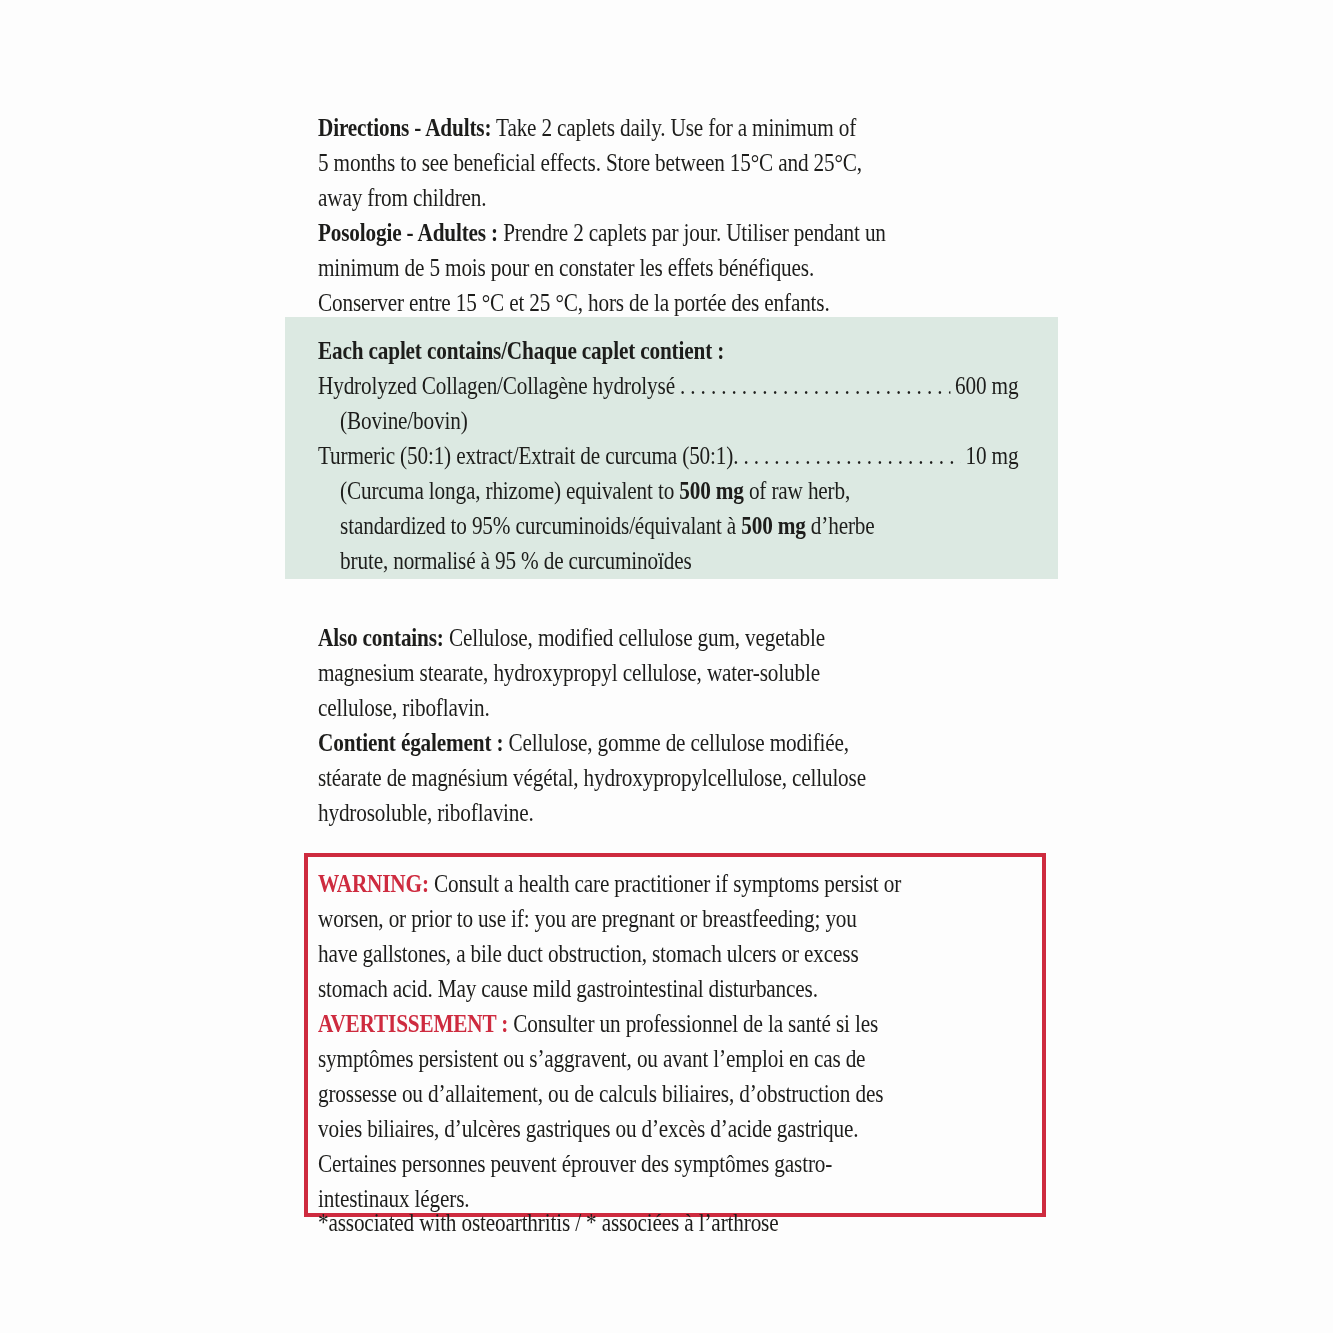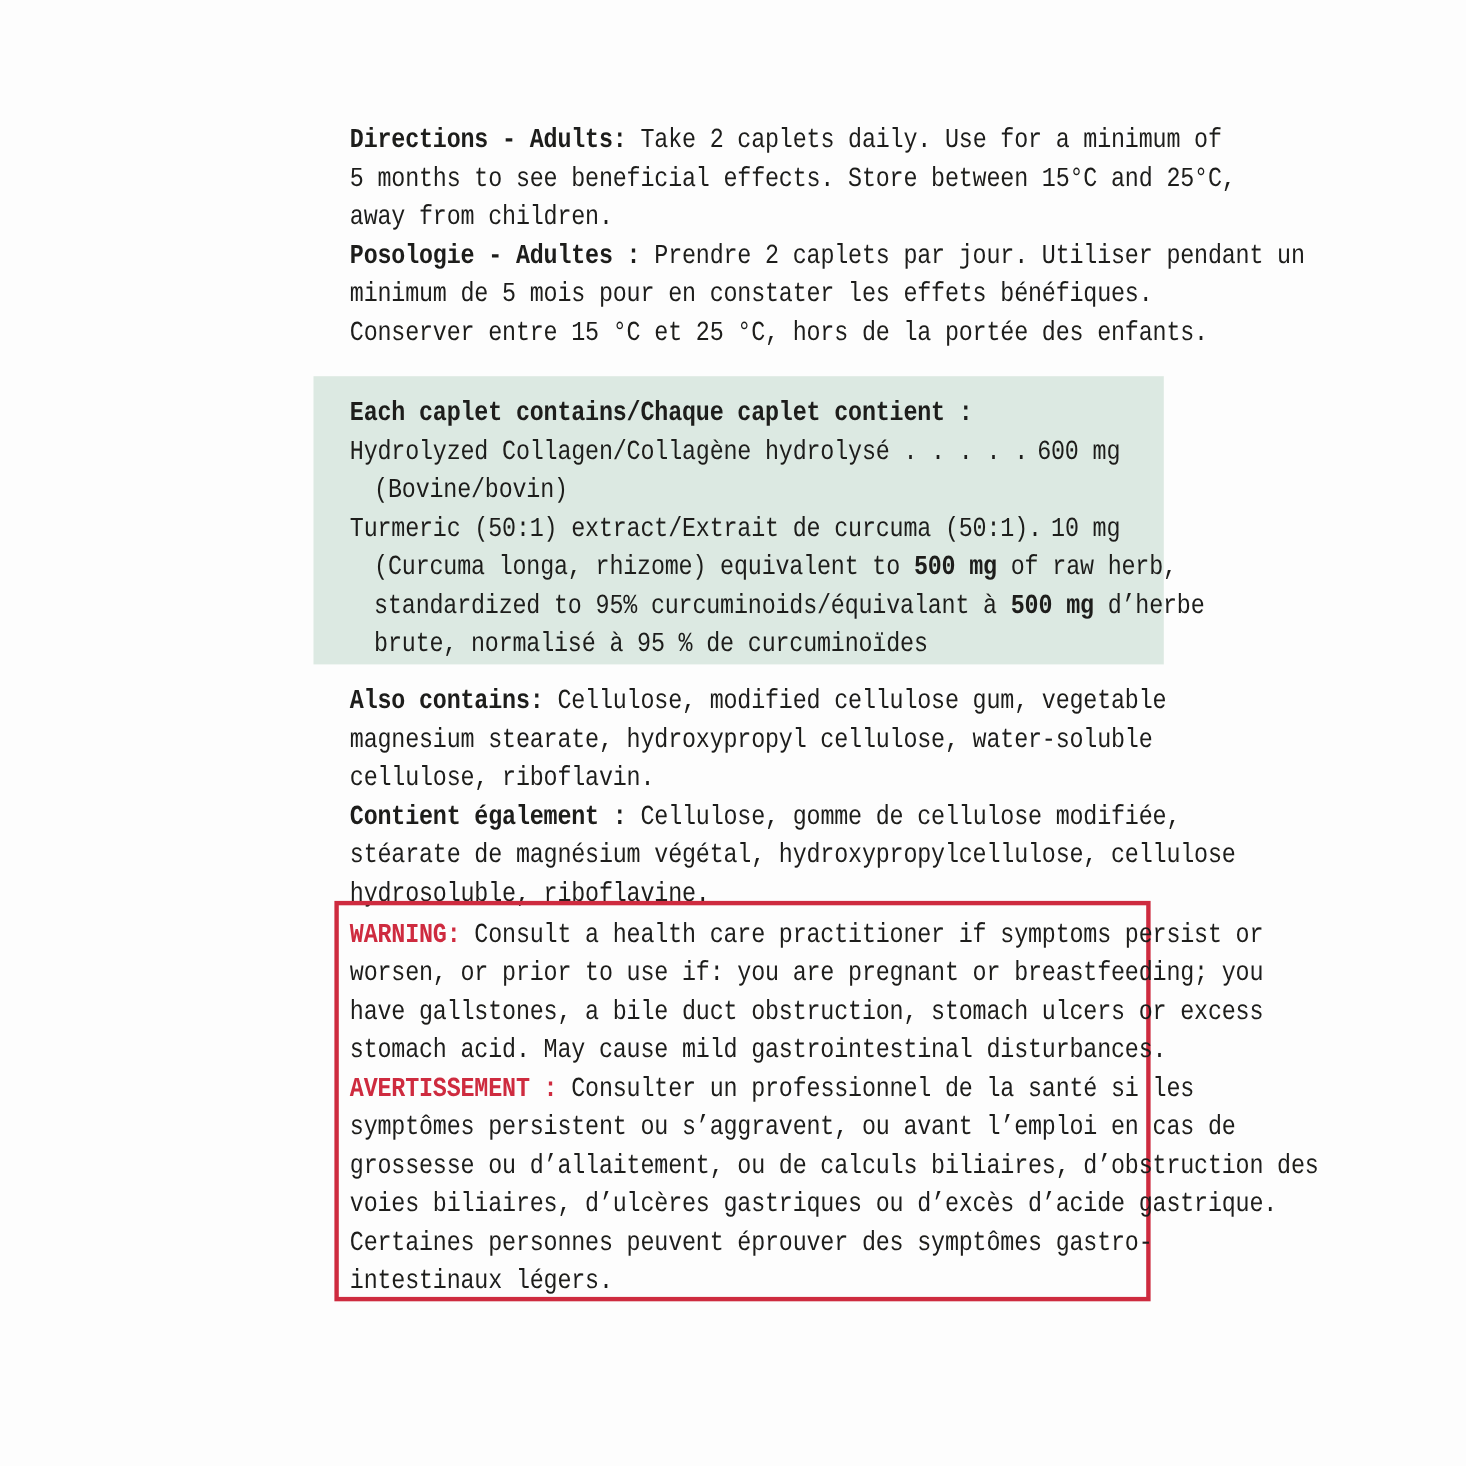--- a/index.html
+++ b/index.html
@@ -2,21 +2,21 @@
 <html style="--red: #ce2b3f; --green: #dce9e2; --ink: #1d1d1b; --bg: #fdfdfd;"><head>
 <meta charset="utf-8">
 <style>
   html, body { margin: 0; padding: 0; }
   body { background: var(--bg, #fdfdfd); }
   .canvas {
     position: relative;
     width: 1333px;
     height: 1309px;
     background: var(--bg, #fdfdfd);
-    font-family: Liberation Mono, monospace;
+    font-family: Liberation Serif, serif;
     color: var(--ink, #1d1d1b);
     overflow: hidden;
   }
   .textwrap {
     width: 824px;
     transform: scaleX(0.85);
     transform-origin: 0 0;
     font-size: 25px;
     line-height: 35px;
     letter-spacing: -0.2px;
@@ -24,28 +24,28 @@
   .line { white-space: pre; }
   .line.indent { padding-left: 26px; }
   .leaderline { display: flex; align-items: baseline; }
   .leaderline .name { flex: 0 0 auto; }
   .leaderline .dots { flex: 1 1 auto; overflow: hidden; }
   .leaderline .val { flex: 0 0 auto; padding-left: 6px; }
   .seg.bold { font-weight: 700; }
   .seg.red { color: var(--red, #ce2b3f); }
   .section-directions { position: absolute; left: 318px; top: 110px; }
   .panel-ingredients {
-    position: absolute; left: 285px; top: 342px;
+    position: absolute; left: 285px; top: 317px;
     width: 773px; height: 262px;
     background: var(--green, #dce9e2);
   }
   .panel-ingredients .textwrap { margin: 16px 0 0 33px; }
   .section-also { position: absolute; left: 318px; top: 620px; }
   .warning-box {
-    position: absolute; left: 304px; top: 819px;
+    position: absolute; left: 304px; top: 853px;
     width: 742px; height: 364px;
     border: 4px solid var(--red, #ce2b3f);
     box-sizing: border-box;
     background: transparent;
   }
   .warning-box .textwrap { margin: 9px 0 0 10px; }
   .section-footnote { position: absolute; left: 318px; top: 1205px; }
 </style>
 </head>
 <body>
@@ -94,14 +94,19 @@
         <div class="line"><span class="seg">stomach acid. May cause mild gastrointestinal disturbances.</span></div>
         <div class="line"><span class="seg bold red">AVERTISSEMENT :</span><span class="seg"> Consulter un professionnel de la santé si les</span></div>
         <div class="line"><span class="seg">symptômes persistent ou s’aggravent, ou avant l’emploi en cas de</span></div>
         <div class="line"><span class="seg">grossesse ou d’allaitement, ou de calculs biliaires, d’obstruction des</span></div>
         <div class="line"><span class="seg">voies biliaires, d’ulcères gastriques ou d’excès d’acide gastrique.</span></div>
         <div class="line"><span class="seg">Certaines personnes peuvent éprouver des symptômes gastro-</span></div>
         <div class="line"><span class="seg">intestinaux légers.</span></div>
       </div>
   </section>
 
+  <div class="section-footnote">
+    <div class="textwrap">
+      <div class="line">*associated with osteoarthritis / * associées à l’arthrose</div>
+    </div>
+  </div>
 
 </div>
 
 </body></html>

